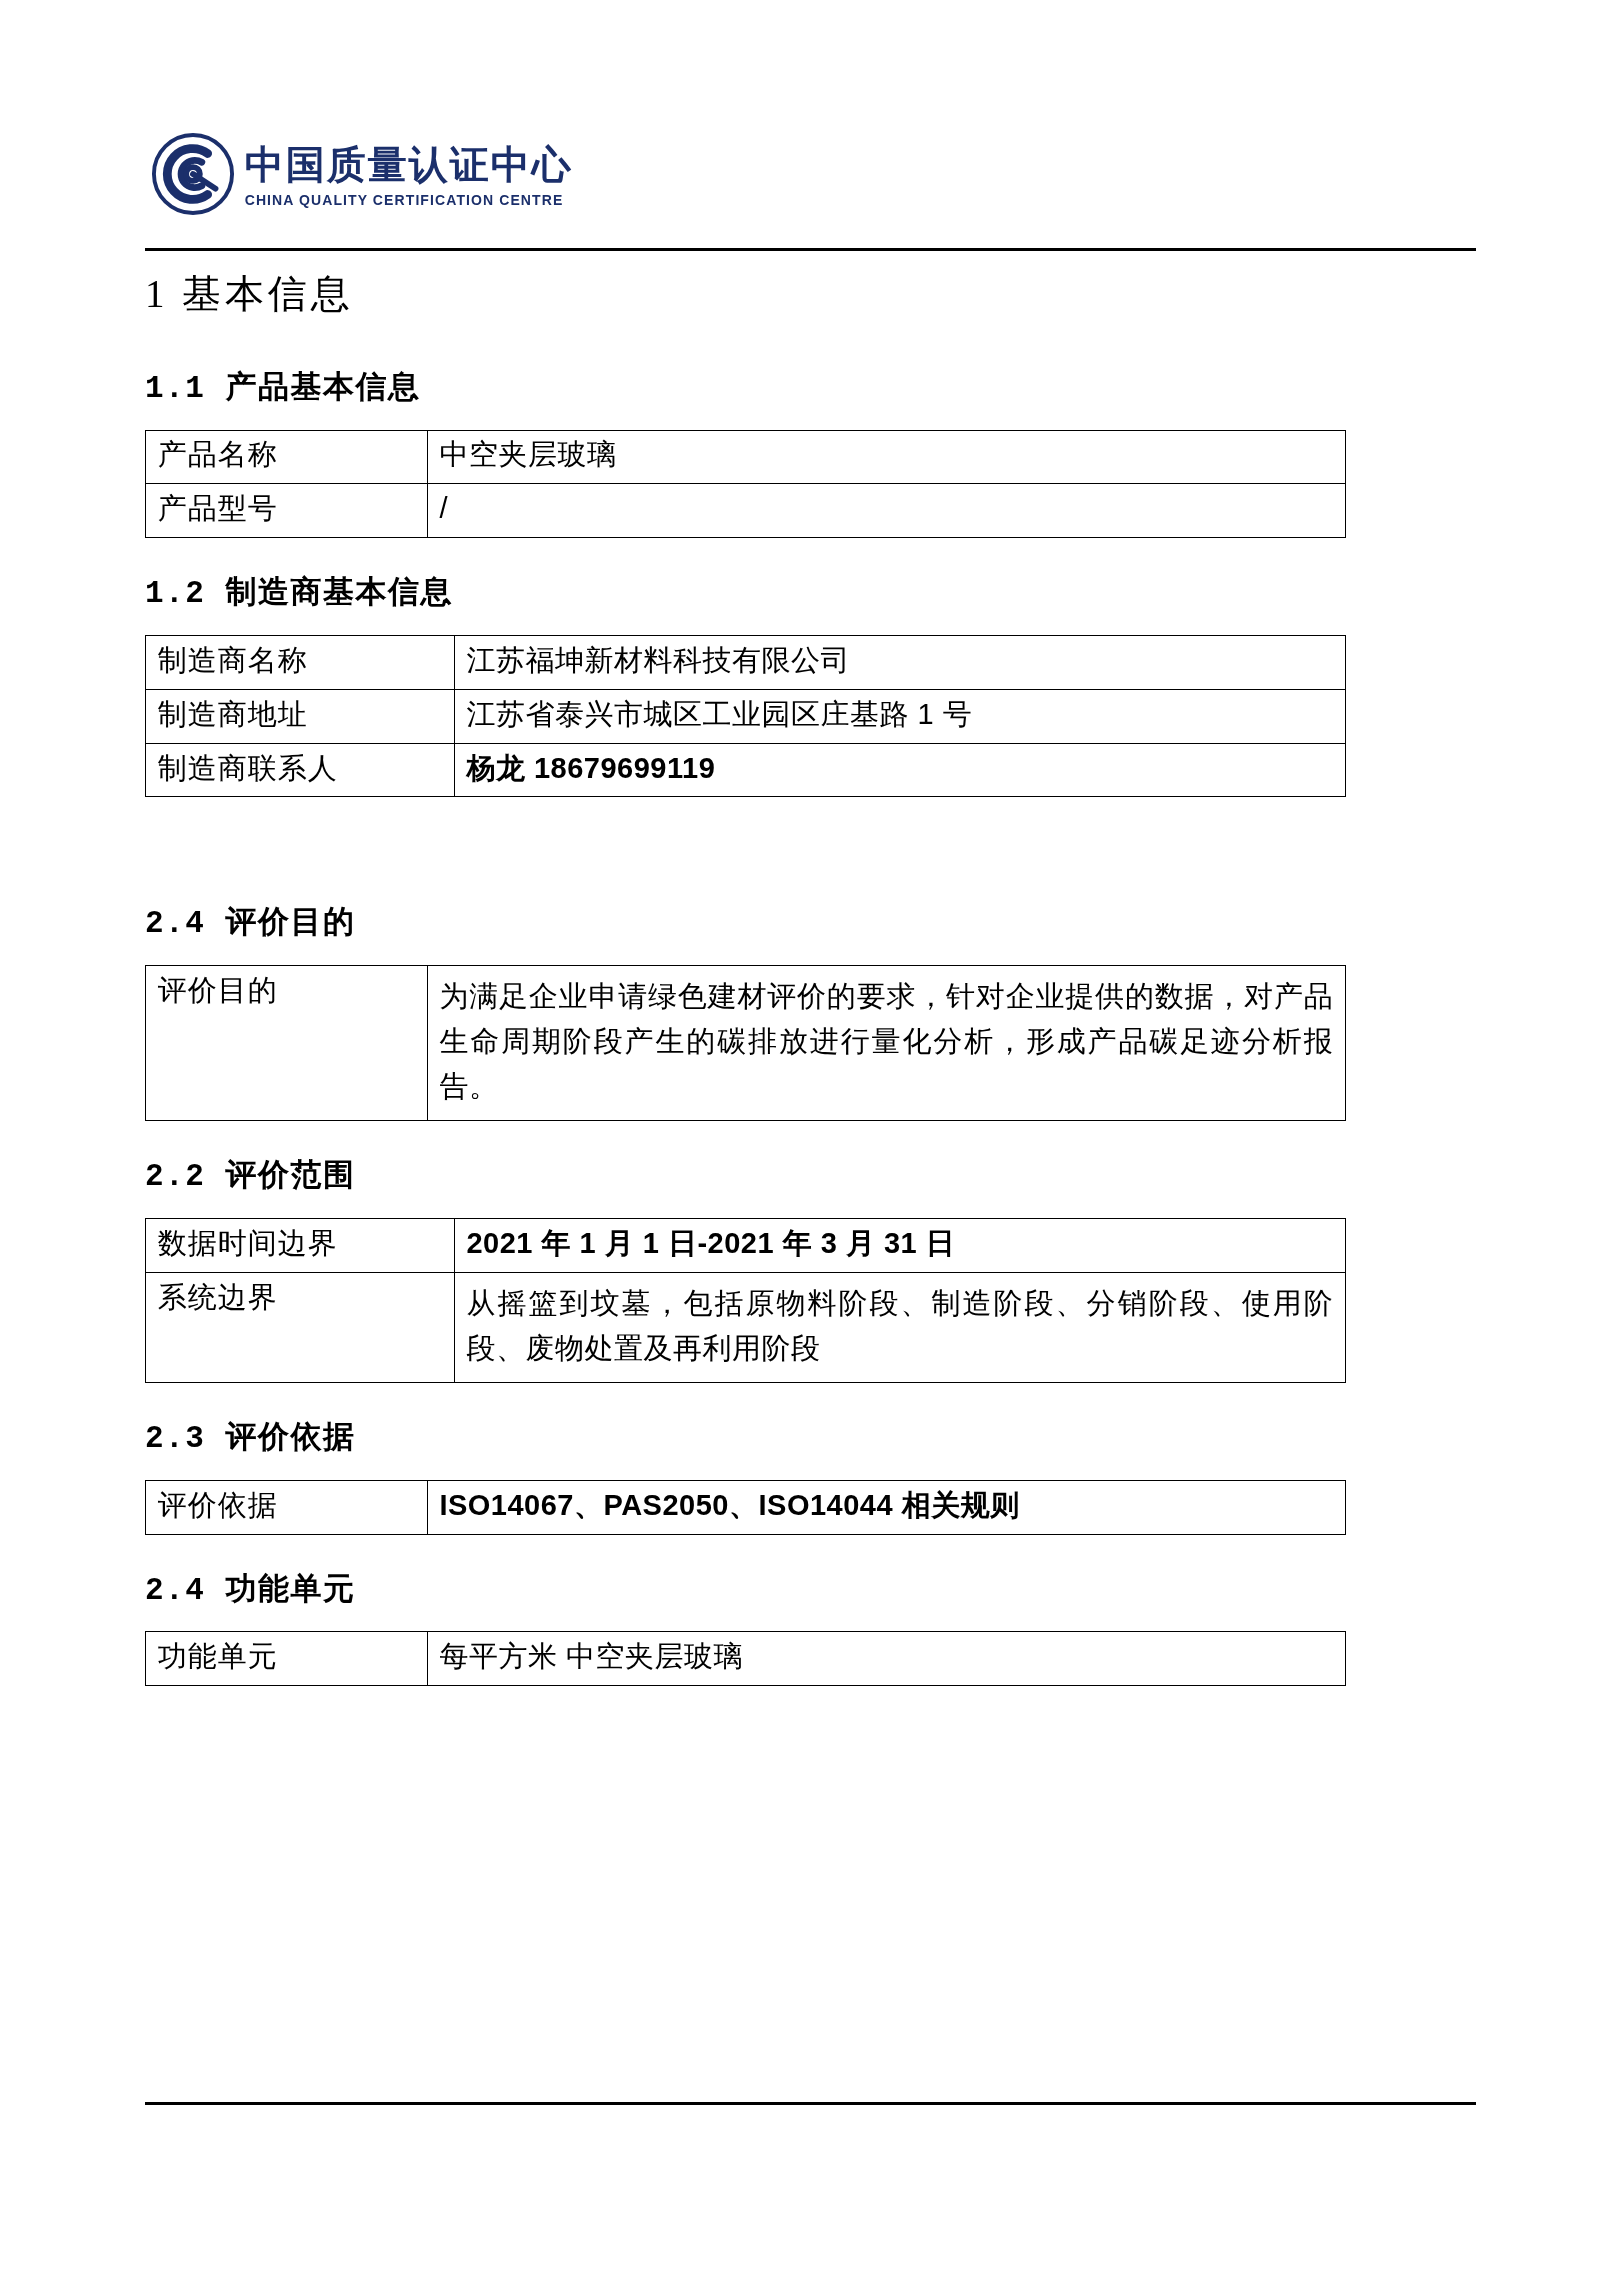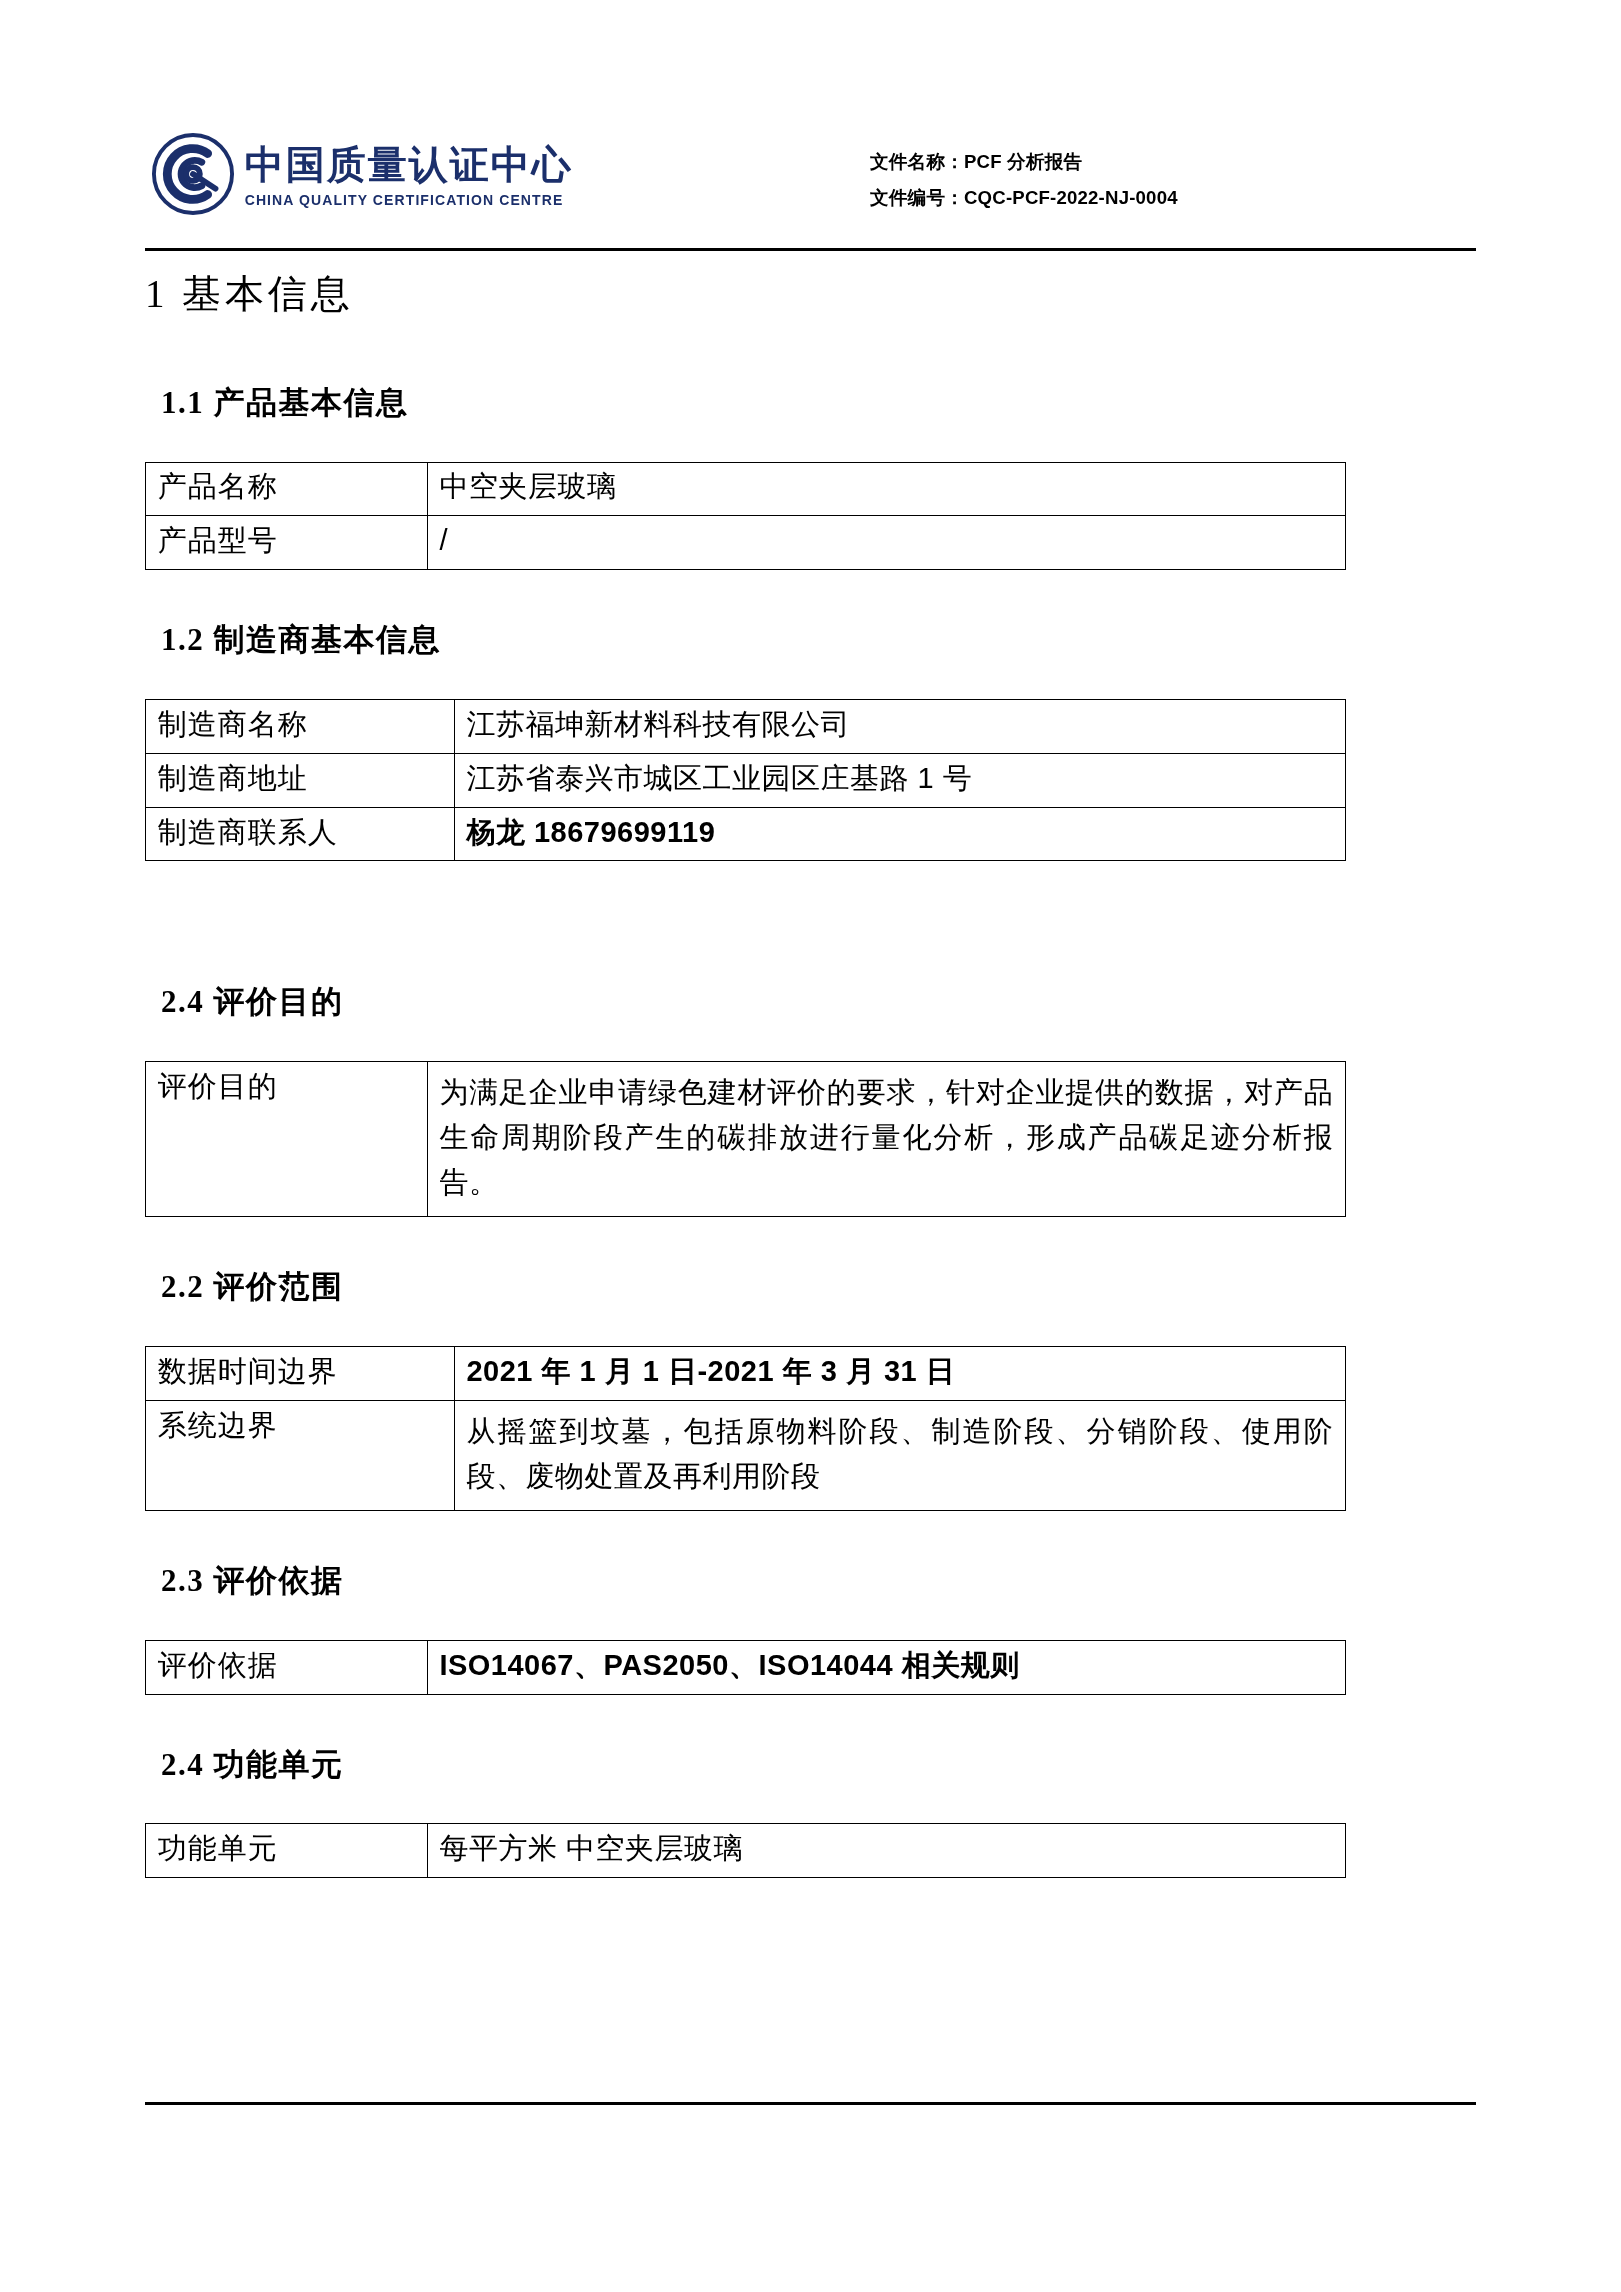--- a/index.html
+++ b/index.html
@@ -102,24 +102,24 @@
 
   h1.sec {
     font-family: "Liberation Serif", serif;
     font-size: 39px;
     font-weight: normal;
     margin: 0;
     padding: 0;
     letter-spacing: 3.9px;
   }
   h2.sub {
-    font-family: Liberation Serif, serif;
+    font-family: Liberation Mono, monospace;
     font-size: 31px;
     font-weight: bold;
-    margin: 16px;
+    margin: 0;
     padding: 0;
     letter-spacing: 1.5px;
   }
   .sp-sec1 { margin-top: 2px; }
   .sp-a { height: 45px; }
   .sp-b { height: 21.6px; }
   .sp-c { height: 33px; }
   .sp-d { height: 59px; }
 
   table.doc {
@@ -197,24 +197,20 @@
             <path d="M52 31 A14 14 0 1 0 52 55" fill="none" stroke="#1b2f6b" stroke-width="7" stroke-linecap="round"></path>
             <circle cx="43" cy="43" r="7" fill="none" stroke="#1b2f6b" stroke-width="6"></circle>
             <path d="M43 43 L66 58" stroke="#1b2f6b" stroke-width="6" stroke-linecap="round"></path>
           </svg>
         </div>
         <div class="logo-text-block">
           <div class="logo-cn">中国质量认证中心</div>
           <div class="logo-en">CHINA QUALITY CERTIFICATION CENTRE</div>
         </div>
       </div>
-      <div class="doc-meta">
-        <div>文件名称：PCF 分析报告</div>
-        <div>文件编号：CQC-PCF-2022-NJ-0004</div>
-      </div>
       <div class="header-rule"></div>
     </div>
 
     <div class="body-area">
 
       <h1 class="sec sp-sec1">1  基本信息</h1>
 
       <div class="sp-a"></div>
       <h2 class="sub">1.1  产品基本信息</h2>
 

